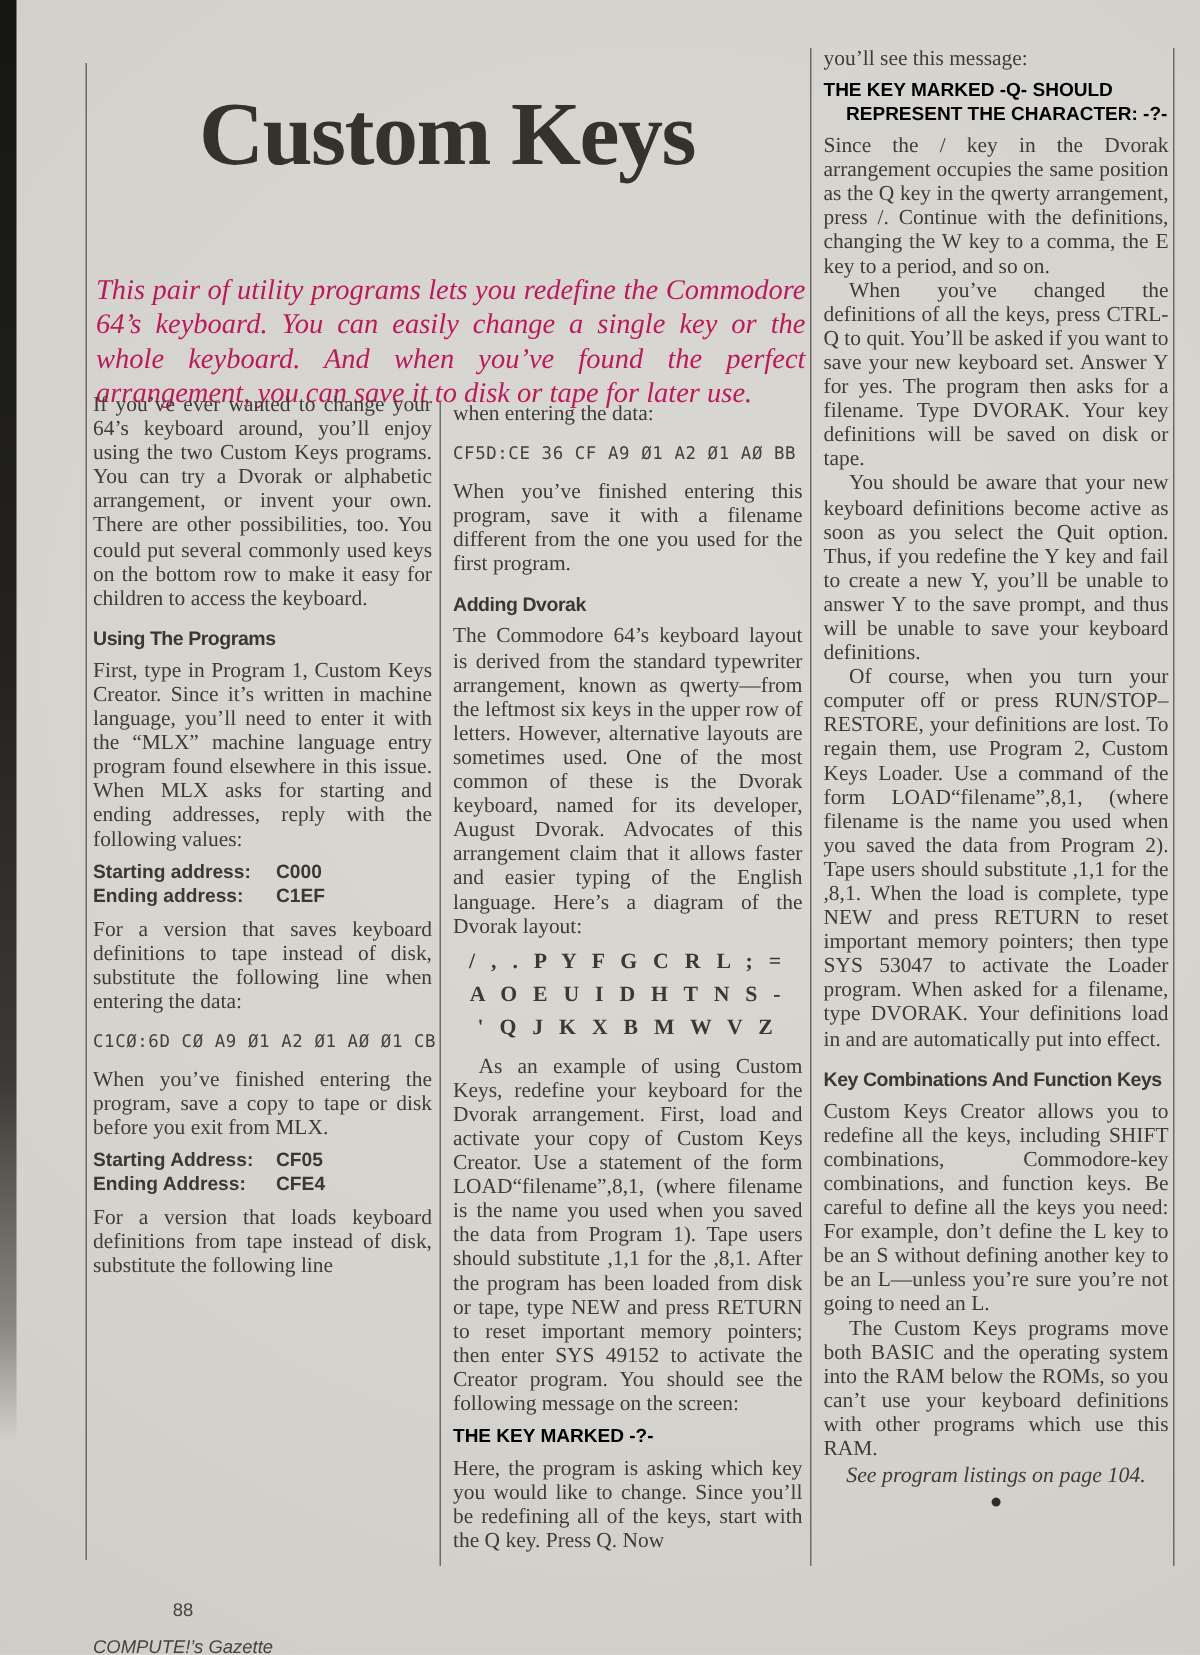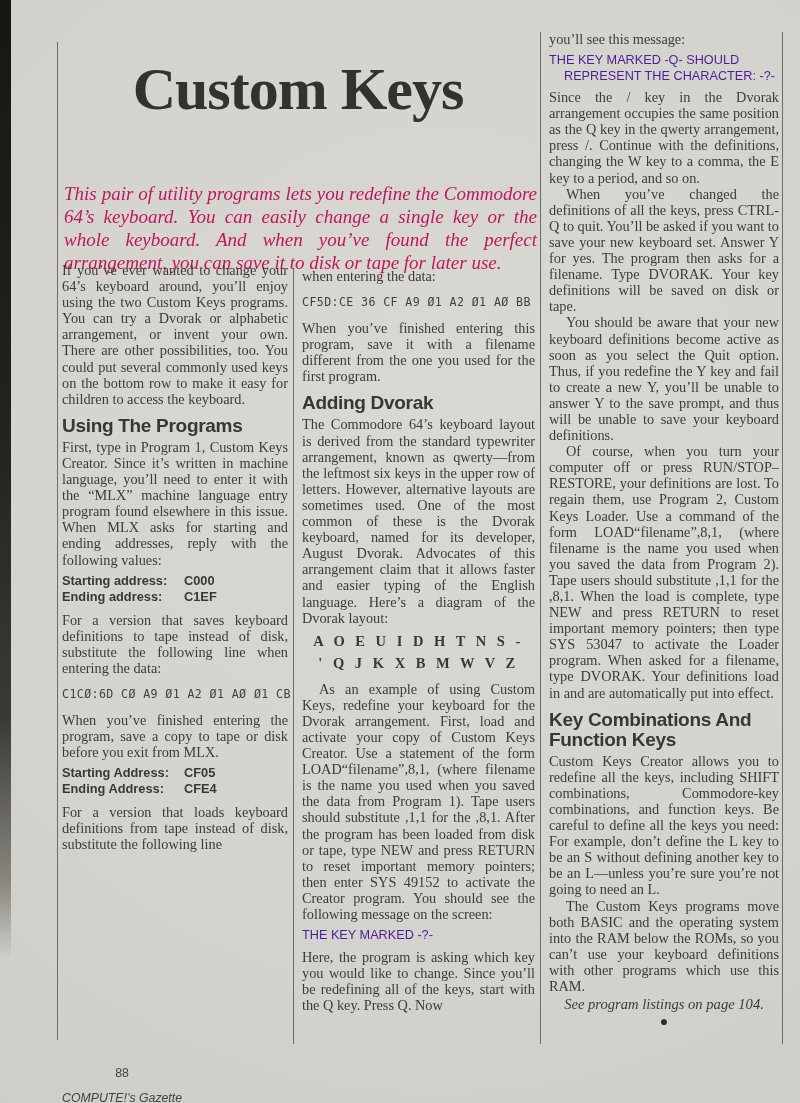--- a/index.html
+++ b/index.html
@@ -34,34 +34,34 @@
 
   .col{position:absolute;}
   #col1{left:62px; top:262px;width:226px;}
   #col2{left:302px;top:268px;width:233px;}
   #col3{left:549px;top:31px; width:230px;}
 
   .col p{margin:0;font-size:14.3px;line-height:16.1px;text-align:justify;}
   .col p.indent{text-indent:17px;}
   .sec-heading{
     font-family:"Liberation Sans", sans-serif;font-weight:bold;
-    font-size:19px;line-height:20px;margin:9px 0 3px;color:#393732;letter-spacing:-0.3px;
+    font-size:13px;line-height:20px;margin:9px 0 3px;color:#393732;letter-spacing:-0.3px;
   }
   .addr{margin:5px 0 7px;font-family:"Liberation Sans", sans-serif;font-weight:bold;
         font-size:12.8px;line-height:16px;color:#3a3833;}
   .addr .row{display:flex;align-items:flex-end;}
   .addr .label{width:122px;flex:none;}
   .code{
     font-family:"DejaVu Sans Mono", monospace;font-size:11.6px;line-height:14px;
     letter-spacing:0.4px;margin:11px 0;white-space:nowrap;color:#43413c;
   }
   .dvorak{ text-align:center;font-weight:bold;font-size:14.5px;line-height:22px;
            letter-spacing:3.5px;margin:4px 0 7px;color:#3a3833;}
-  .msg{font-family:"Liberation Sans", sans-serif;font-weight:normal;
-       font-size:12.7px;line-height:15.5px;margin:6px 0 5px;color:#4c1d95;}
+  .msg{font-family:"Liberation Sans", sans-serif;font-weight:bold;
+       font-size:12.7px;line-height:15.5px;margin:6px 0 5px;color:#000000;}
   .msg .line2{padding-left:15px;}
   .closing{display:flex;justify-content:space-between;align-items:center;
            font-style:italic;font-size:14.6px;line-height:17px;margin-top:2px;flex-direction:column;}
   .endmark{font-style:normal;font-size:14px;color:#2e2d2a;}
 
   .footer{
     position:absolute;left:62px;top:1066px;display:flex;gap:11px;align-items:center;
     font-family:"Liberation Sans", sans-serif;font-size:12.3px;color:#45433e;flex-direction:column;
   }
   .footer .mag{font-style:italic;}
@@ -111,20 +111,21 @@
   <p>For a version that loads keyboard definitions from tape instead of disk, substitute the following line</p>
 </div>
 
 <div class="col" id="col2">
   <p>when entering the data:</p>
   <div class="code">CF5D:CE 36 CF A9 Ø1 A2 Ø1 AØ BB</div>
   <p>When you’ve finished entering this program, save it with a filename different from the one you used for the first program.</p>
   <div class="sec-heading">Adding Dvorak</div>
   <p>The Commodore 64’s keyboard layout is derived from the standard typewriter arrangement, known as qwerty—from the leftmost six keys in the upper row of letters. However, alternative layouts are sometimes used. One of the most common of these is the Dvorak keyboard, named for its developer, August Dvorak. Advocates of this arrangement claim that it allows faster and easier typing of the English language. Here’s a diagram of the Dvorak layout:</p>
   <div class="dvorak">
+    <div>/ , . P Y F G C R L ; =</div>
     <div>A O E U I D H T N S -</div>
     <div>' Q J K X B M W V Z</div>
   </div>
   <p class="indent">As an example of using Custom Keys, redefine your keyboard for the Dvorak arrangement. First, load and activate your copy of Custom Keys Creator. Use a statement of the form LOAD“filename”,8,1, (where filename is the name you used when you saved the data from Program 1). Tape users should substitute ,1,1 for the ,8,1. After the program has been loaded from disk or tape, type NEW and press RETURN to reset important memory pointers; then enter SYS 49152 to activate the Creator program. You should see the following message on the screen:</p>
   <div class="msg">THE KEY MARKED -?-</div>
   <p>Here, the program is asking which key you would like to change. Since you’ll be redefining all of the keys, start with the Q key. Press Q. Now</p>
 </div>
 
 <div class="col" id="col3">
   <p>you’ll see this message:</p>

